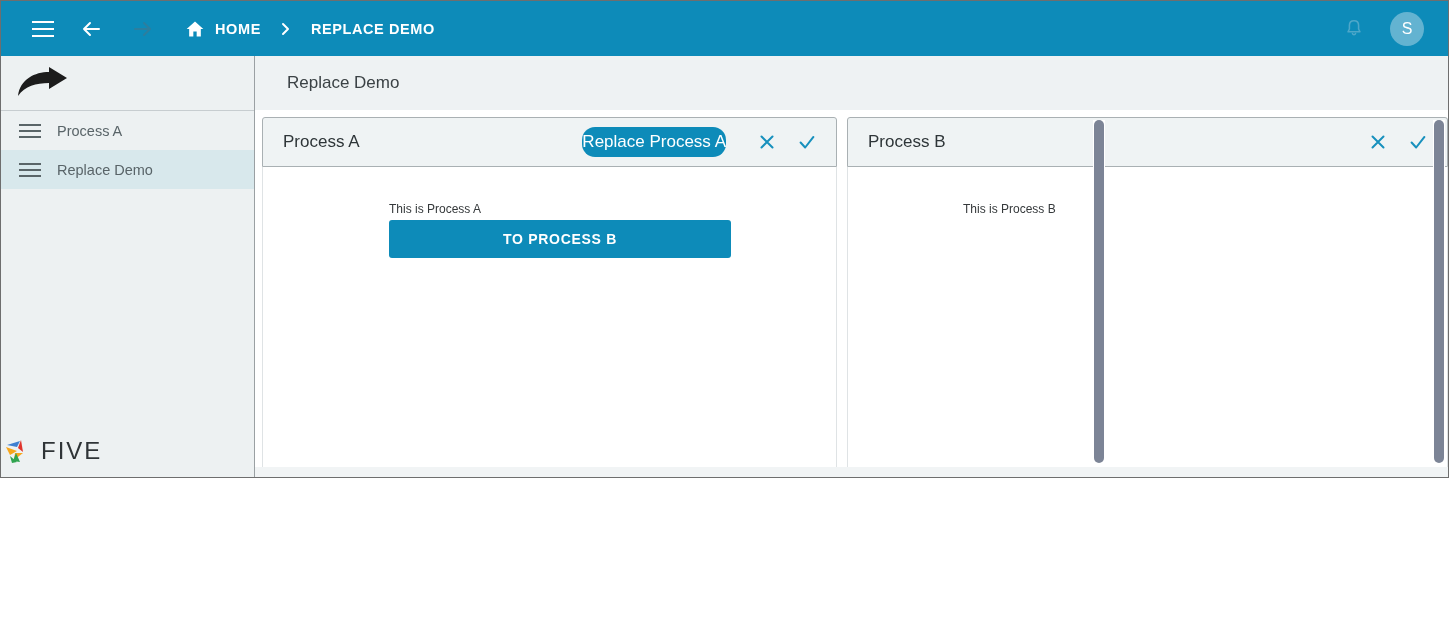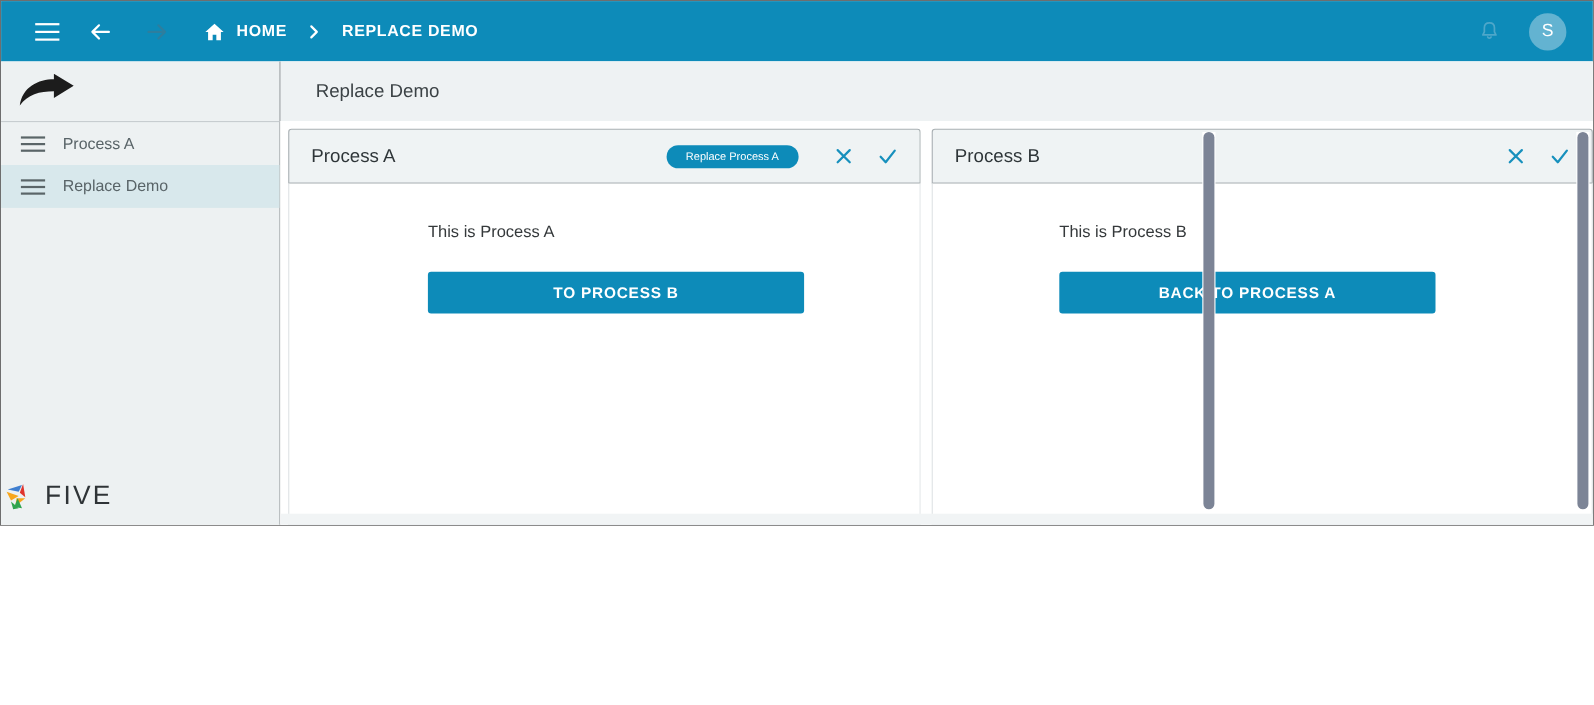--- a/index.html
+++ b/index.html
@@ -195,23 +195,23 @@
     padding: 0 14px 0 20px;
   }
   .panel-title {
     font-size: 17px;
     color: #2e3538;
     flex: 1 1 auto;
   }
   .pill {
     background: #0d8bb9;
     color: #ffffff;
-    font-size: 10px;
+    font-size: 17px;
     border-radius: 13px;
-    padding: 5px 18px;
+    padding: 5px 0;
     white-space: nowrap;
     cursor: pointer;
     margin-right: 16px;
   }
   .head-icon {
     width: 30px; height: 30px;
     display: flex; align-items: center; justify-content: center;
     cursor: pointer;
     margin-left: 10px;
   }
@@ -227,23 +227,23 @@
     position: relative;
   }
 
   .form-area {
     width: 342px;
     margin-left: 126px;
   }
   .panel-b .form-area { margin-left: 115px; }
 
   .form-label {
-    font-size: 15px;
+    font-size: 12px;
     color: #35393b;
-    margin-bottom: 28px;
+    margin-bottom: 4px;
   }
 
   .btn {
     display: block;
     width: 342px;
     height: 38px;
     background: #0d8bb9;
     color: #ffffff;
     border: none;
     border-radius: 3px;
@@ -427,21 +427,20 @@
             <span class="head-icon">
               <svg width="22" height="22" viewBox="0 0 24 24">
                 <path d="M5 12.5 L10 18 L19 6.5" fill="none" stroke="#1790bd" stroke-width="2.2" stroke-linecap="round" stroke-linejoin="round"></path>
               </svg>
             </span>
           </div>
 
           <div class="panel-body">
             <div class="form-area">
               <div class="form-label">This is Process B</div>
-              <button class="btn">BACK TO PROCESS A</button>
             </div>
           </div>
         </div>
 
         <div class="vscroll vscroll-a">
           <div class="thumb"></div>
         </div>
         <div class="vscroll vscroll-b">
           <div class="thumb"></div>
         </div>

